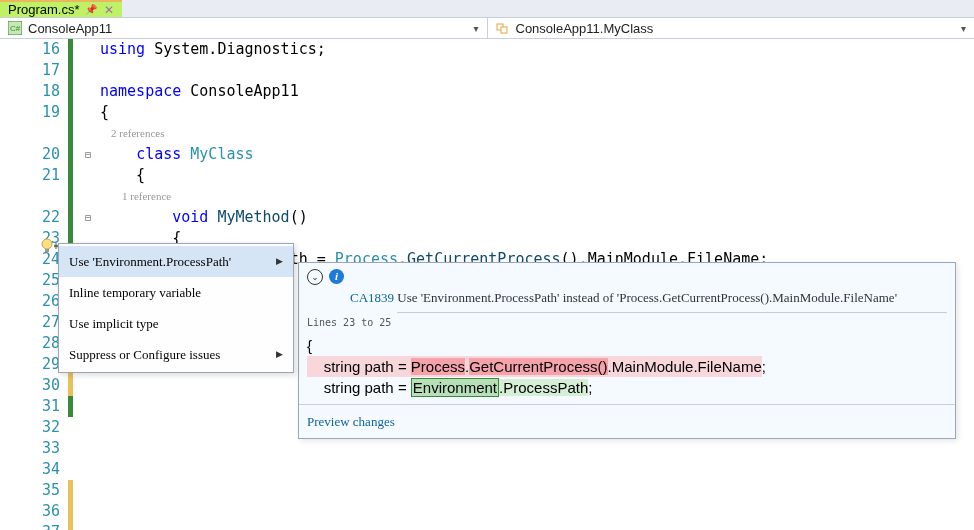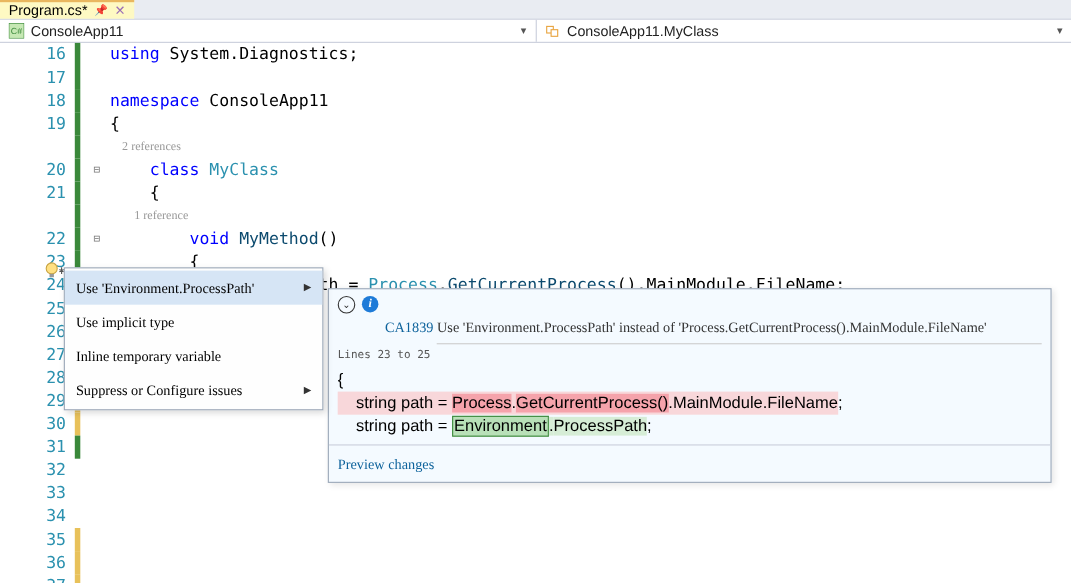--- a/index.html
+++ b/index.html
@@ -1,21 +1,21 @@
 <!DOCTYPE html>
 <html><head>
 <meta charset="utf-8">
 <style>
   * { margin: 0; padding: 0; box-sizing: border-box; }
   body { font-family: "Segoe UI", sans-serif; font-size: 13px; background: #fff; width: 974px; height: 530px; overflow: hidden; }
   .root { display: flex; flex-direction: column; height: 100%; }
 
   
   .tab-bar { display: flex; align-items: stretch; background: #e9ecf2; height: 26px; border-bottom: 1px solid #c9cedb; }
-  .tab { display: flex; align-items: center; gap: 6px; padding: 0 8px; background: #fef9c3; color: #000; border-top: 2px solid #e9b75f; font-size: 13px; }
+  .tab { display: flex; align-items: center; gap: 6px; padding: 0 8px; background: #bef264; color: #000; border-top: 2px solid #e9b75f; font-size: 13px; }
   .tab .pin { color: #555; font-size: 10px; }
   .tab .close { color: #9b6fb6; font-size: 12px; cursor: pointer; }
 
   
   .nav-bar { display: flex; align-items: center; height: 28px; background: #fff; border-bottom: 1px solid #c9cedb; }
   .nav-item { flex: 1; display: flex; align-items: center; gap: 6px; padding: 0 8px; color: #222; }
   .nav-item .nav-icon { width: 14px; height: 14px; display: inline-flex; align-items: center; justify-content: center; }
   .nav-item .chev { margin-left: auto; color: #555; font-size: 10px; }
   .nav-div { width: 1px; height: 20px; background: #c9cedb; }
 
@@ -216,24 +216,24 @@
           <path d="M16 5 L16 11 M14 7 L18 9 M18 7 L14 9" stroke="#555" stroke-width="1"></path>
         </svg>
     </span>
 
     <div class="qa-menu" id="qamenu" style="left:58px; top:204px; width:236px;">
         <div class="qa-item sel">
           <span>Use 'Environment.ProcessPath'</span>
           <span class="ar">▶</span>
         </div>
         <div class="qa-item">
+          <span>Inline temporary variable</span>
+        </div>
+        <div class="qa-item">
           <span>Use implicit type</span>
-        </div>
-        <div class="qa-item">
-          <span>Inline temporary variable</span>
         </div>
         <div class="qa-item">
           <span>Suppress or Configure issues</span>
           <span class="ar">▶</span>
         </div>
       </div>
 
     <div class="preview" style="left:298px; top:223px; width:658px;">
       <div class="pv-hdr">
         <span class="chev-circle">⌄</span>

